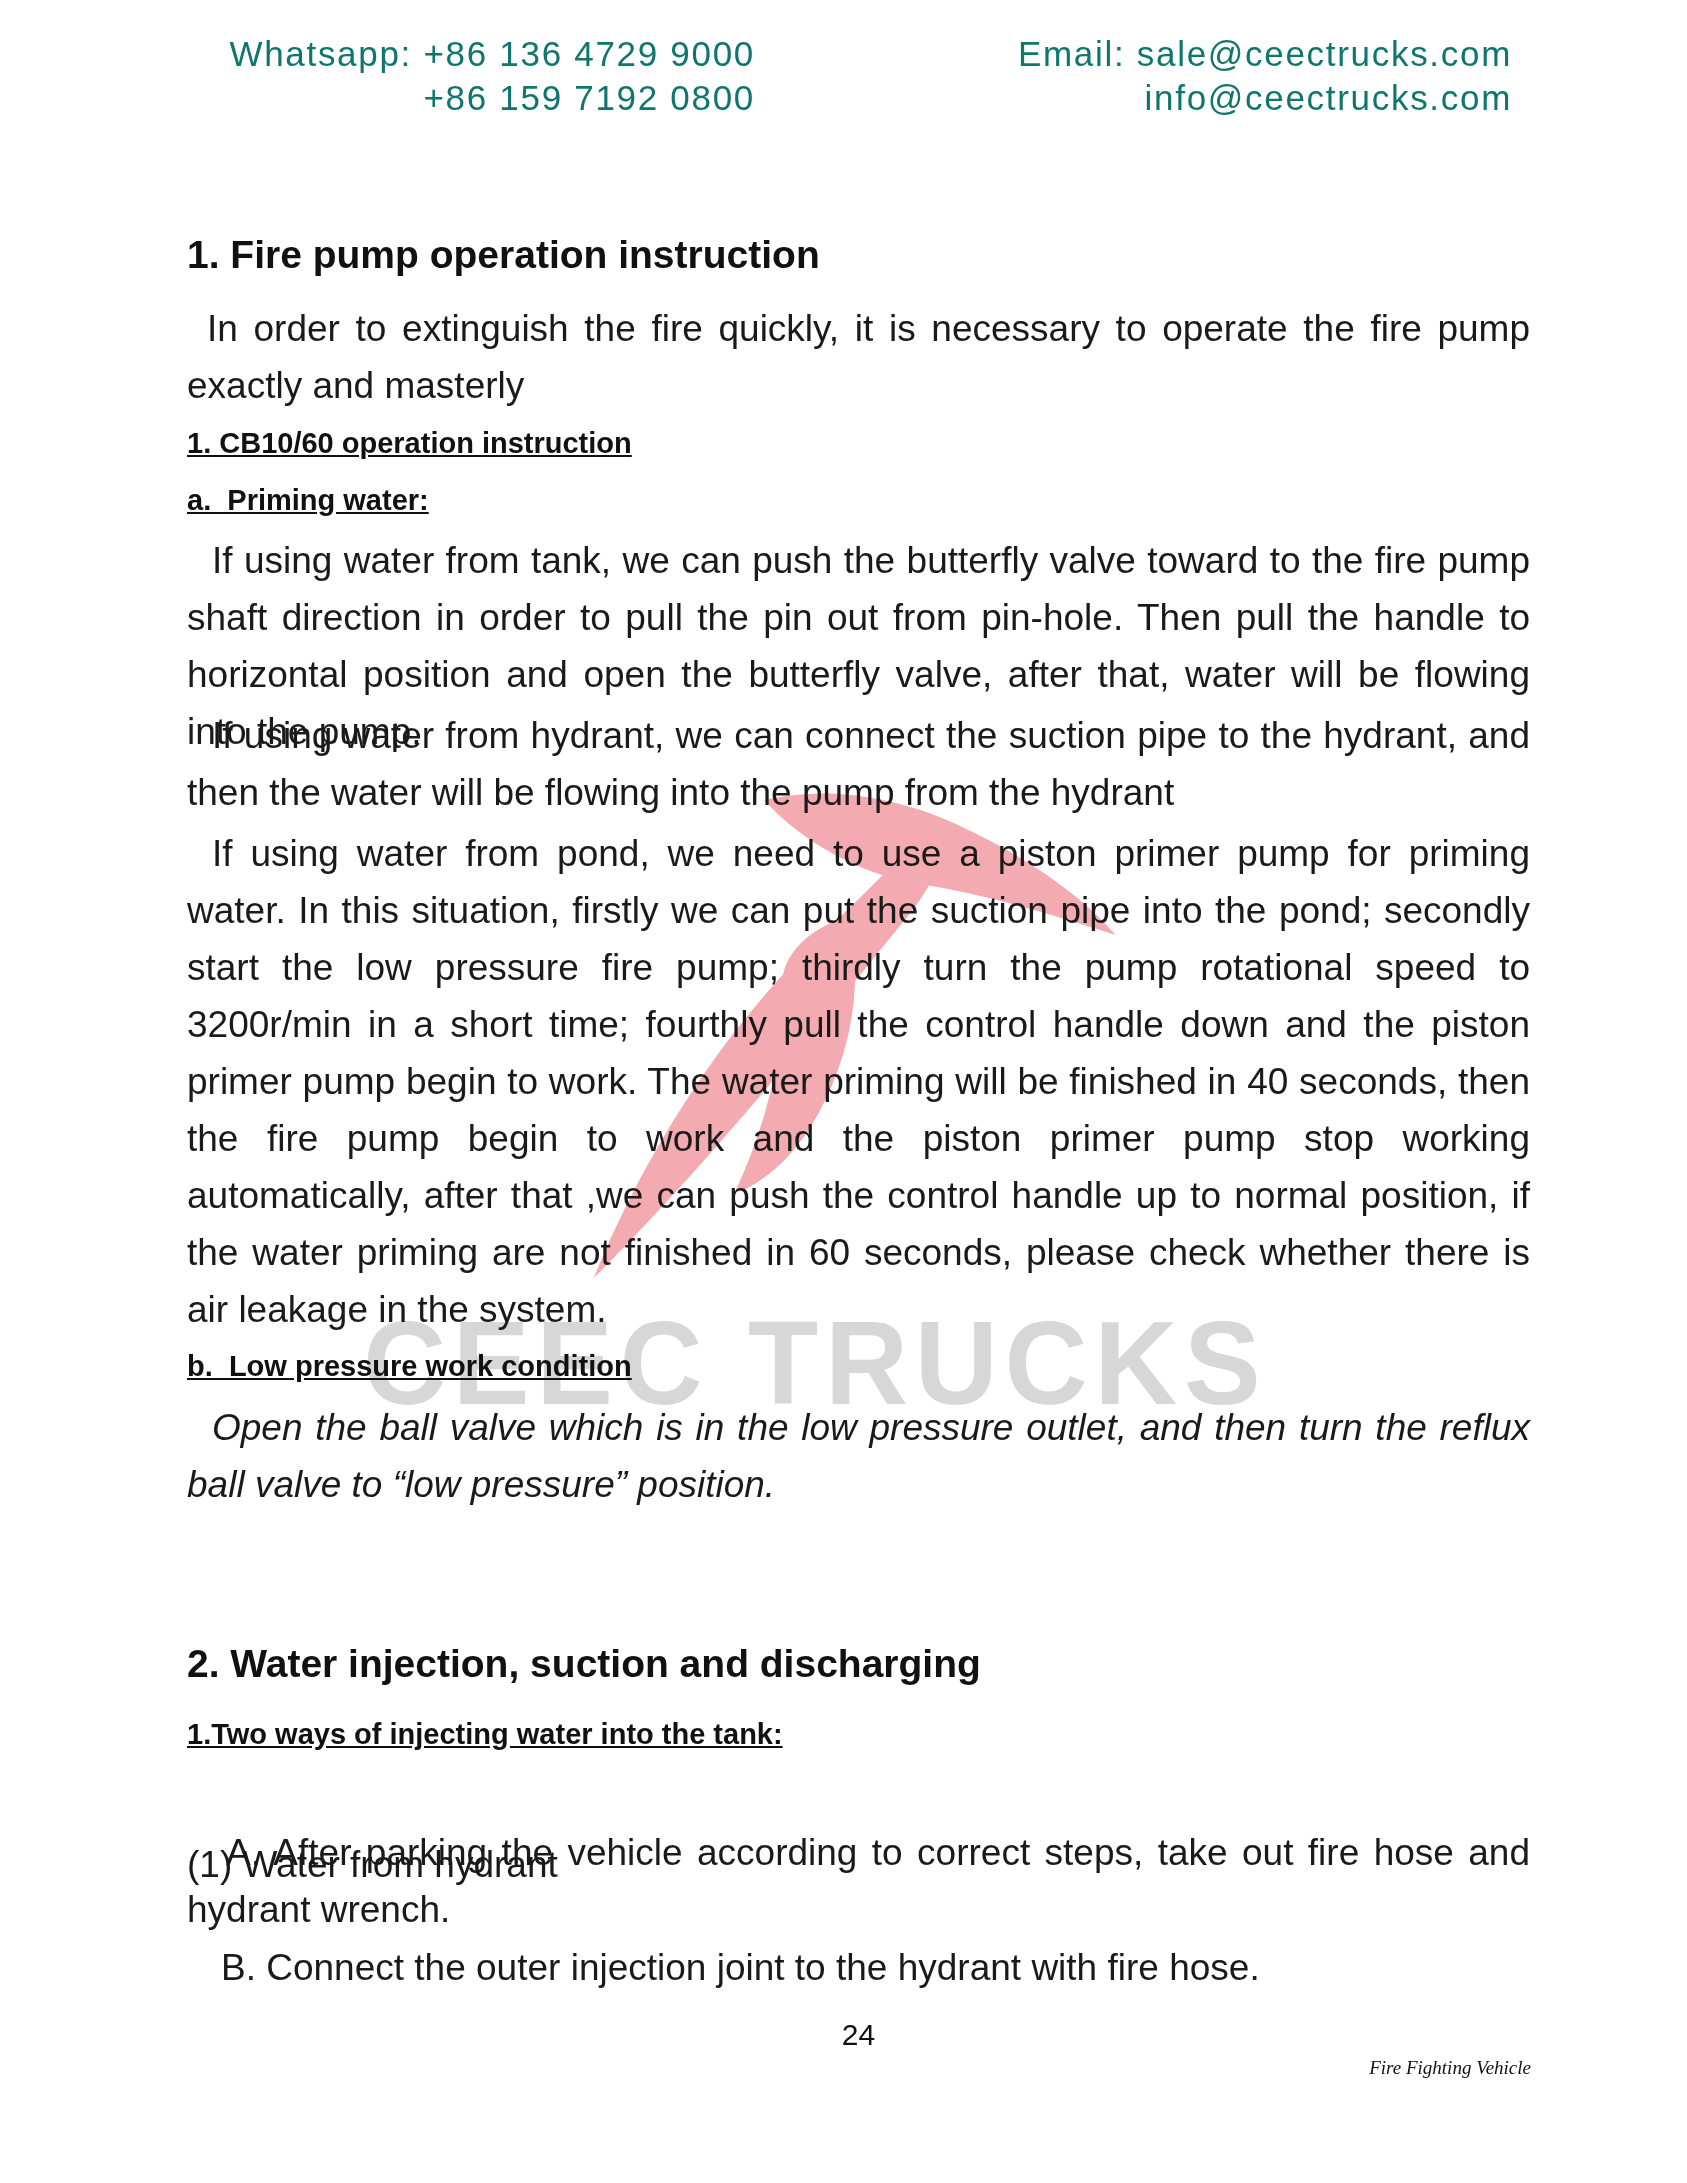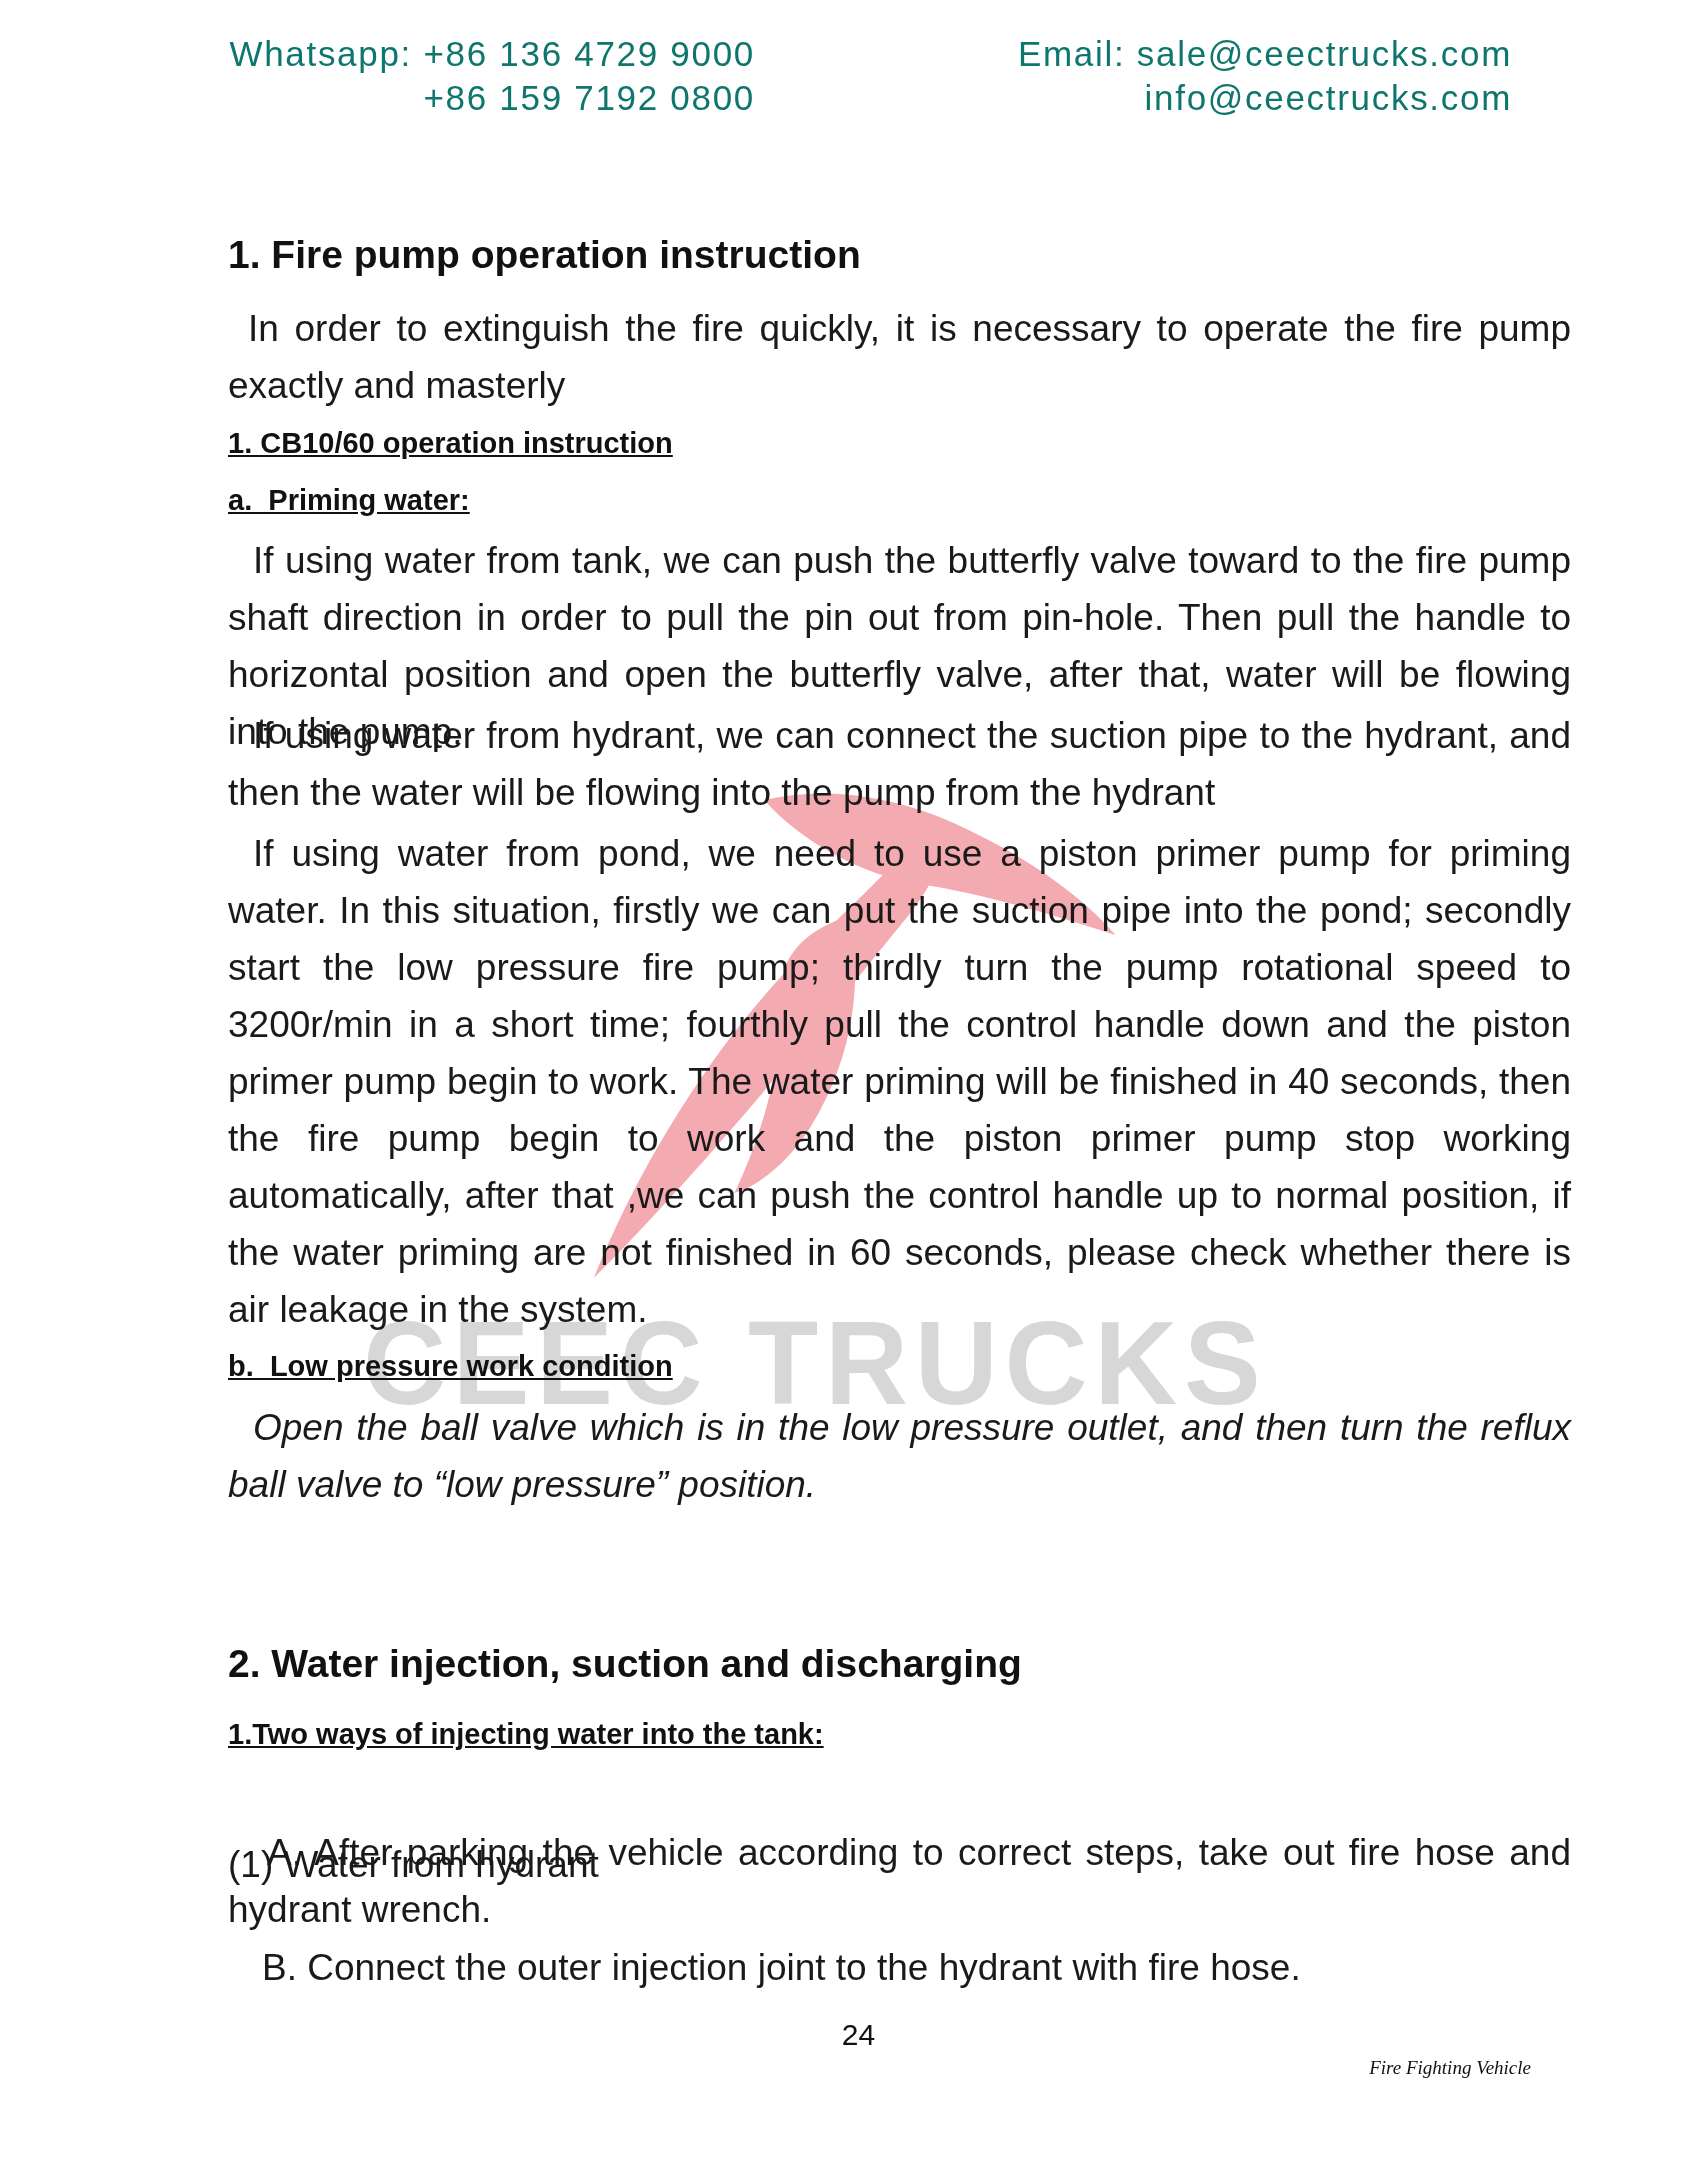--- a/index.html
+++ b/index.html
@@ -23,21 +23,21 @@
   
   .contact{
     top:32px;z-index:2;
     color:#0f766e;
     font-size:35px;letter-spacing:1.7px;line-height:44px;
     text-align:right;white-space:nowrap;
   }
   .contact-whatsapp{left:208px;width:547px;}
   .contact-email{left:932px;width:580px;}
   
-  .blk{left:187px;width:1343px;z-index:1;margin-left:41px;}
+  .blk{left:187px;width:1343px;z-index:1;}
   .h1{font-size:39px;font-weight:bold;line-height:51px;color:#111;}
   .h3{font-size:29px;font-weight:bold;line-height:57px;color:#111;white-space:pre-wrap;text-decoration:underline;}
   .body-text{
     font-size:37px;line-height:57px;
     text-align:justify;
   }
   .ind24{text-indent:20px;}
   .ind30{text-indent:25px;}
   .ind46{text-indent:39px;}
   .ind40{text-indent:34px;}

